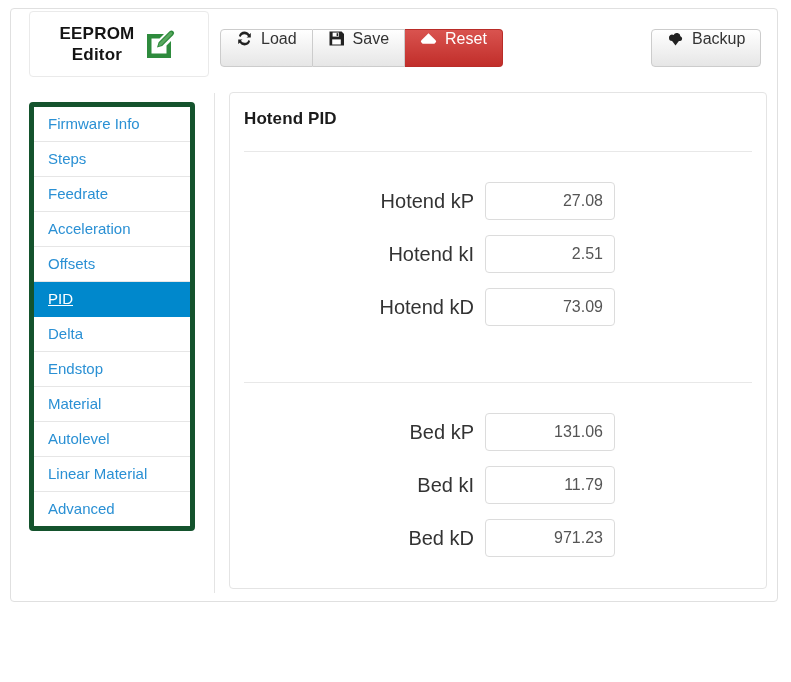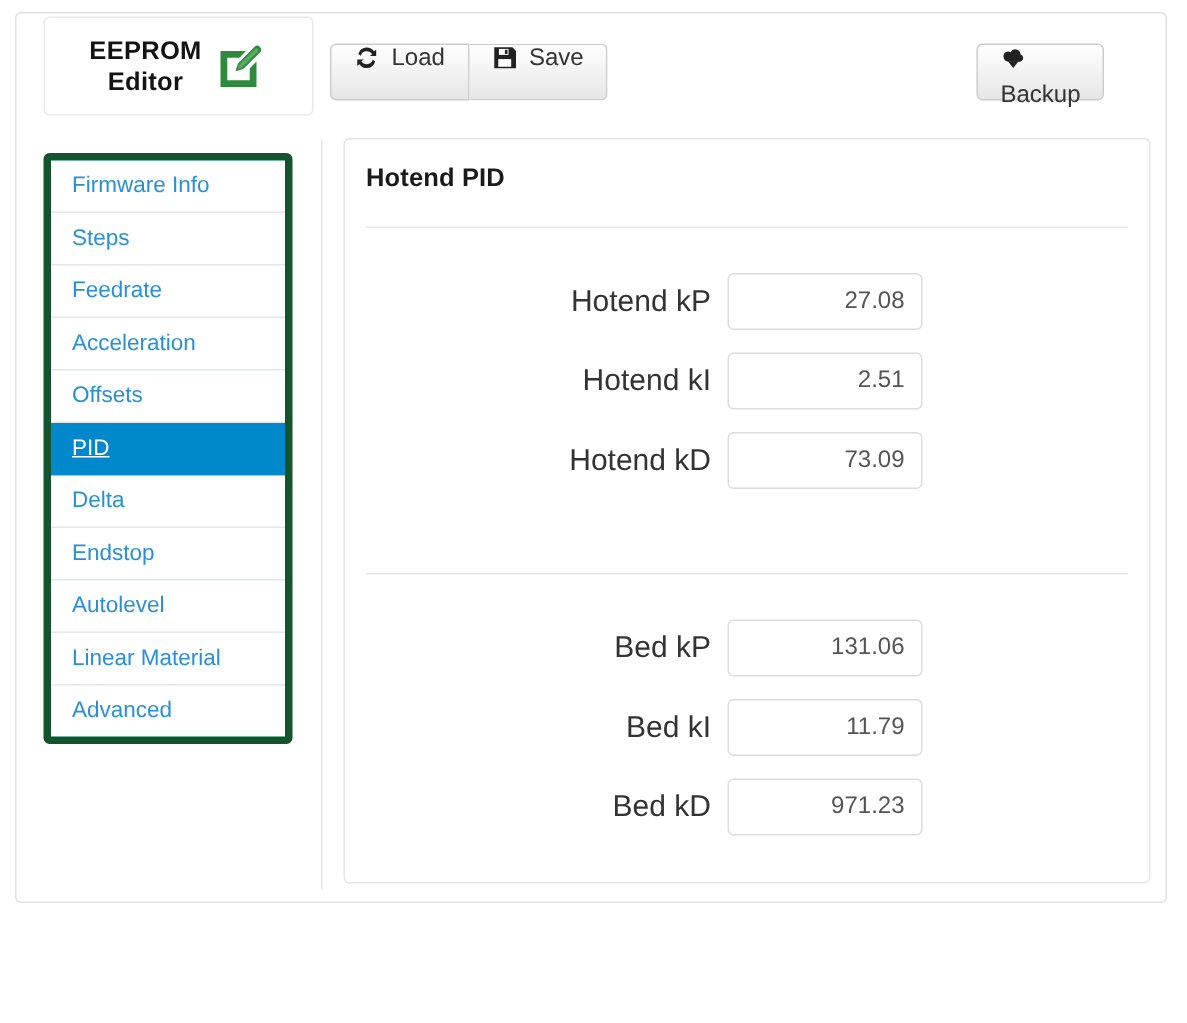--- a/index.html
+++ b/index.html
@@ -100,21 +100,20 @@
   .btn-danger {
     color: #ffffff;
     background: linear-gradient(to bottom, #d9534f 0%, #c12e2a 100%);
     border-color: #b92c28;
   }
   .btn-backup {
     position: absolute;
     left: 640px;
     top: 20px;
     border-radius: 4px;
-    flex-direction: column;
   }
   .btn .icon {
     width: 17px;
     height: 17px;
     flex: 0 0 auto;
     display: block;
   }
 
   
   .body-row {
@@ -265,20 +264,28 @@
             <svg viewBox="0 0 17 17" width="17" height="17" aria-hidden="true">
               <path fill="#222" d="M1.5 1.5h12.1L16 4v11.5H1.5z"></path>
               <rect x="4.6" y="2.6" width="6.4" height="4" fill="#fff"></rect>
               <rect x="4.2" y="9.4" width="8.6" height="5.1" fill="#fff"></rect>
               <rect x="8.6" y="3.2" width="1.7" height="2.8" fill="#222"></rect>
             </svg>
           </span>
           <span>Save</span>
         </button>
 
+        <button class="btn btn-danger">
+          <span class="icon">
+            <svg viewBox="0 0 17 17" width="17" height="17" aria-hidden="true">
+              <path fill="#fff" d="M8.5 3.2 1.4 10.3a1.6 1.6 0 0 0 0 2.3l1.2 1.2h11.8l1.2-1.2a1.6 1.6 0 0 0 0-2.3z"></path>
+            </svg>
+          </span>
+          <span>Reset</span>
+        </button>
       </div>
 
       <button class="btn btn-backup">
         <span class="icon">
           <svg viewBox="0 0 17 17" width="17" height="17" aria-hidden="true">
             <path fill="#222" d="M13.4 6.3a3.6 3.6 0 0 0-6.8-1.4A3 3 0 0 0 2 7.8a3.2 3.2 0 0 0 3.2 3.3h8.1a2.5 2.5 0 0 0 .1-4.8z"></path>
             <path fill="#222" d="M8.5 15.4 4.9 10.8h7.2z"></path>
           </svg>
         </span>
         <span>Backup</span>
@@ -290,20 +297,21 @@
 
       <nav class="sidebar" id="sidebar">
           <div class="nav-item"><span>Firmware Info</span></div>
           <div class="nav-item"><span>Steps</span></div>
           <div class="nav-item"><span>Feedrate</span></div>
           <div class="nav-item"><span>Acceleration</span></div>
           <div class="nav-item"><span>Offsets</span></div>
           <div class="nav-item active"><span>PID</span></div>
           <div class="nav-item"><span>Delta</span></div>
           <div class="nav-item"><span>Endstop</span></div>
+          <div class="nav-item"><span>Material</span></div>
           <div class="nav-item"><span>Autolevel</span></div>
           <div class="nav-item"><span>Linear Material</span></div>
           <div class="nav-item"><span>Advanced</span></div>
         </nav>
 
       <section class="content" id="content">
           <div class="section-title">Hotend PID</div>
           <div class="hr"></div>
           <div class="form-row first">
             <label class="form-label">Hotend kP</label>

